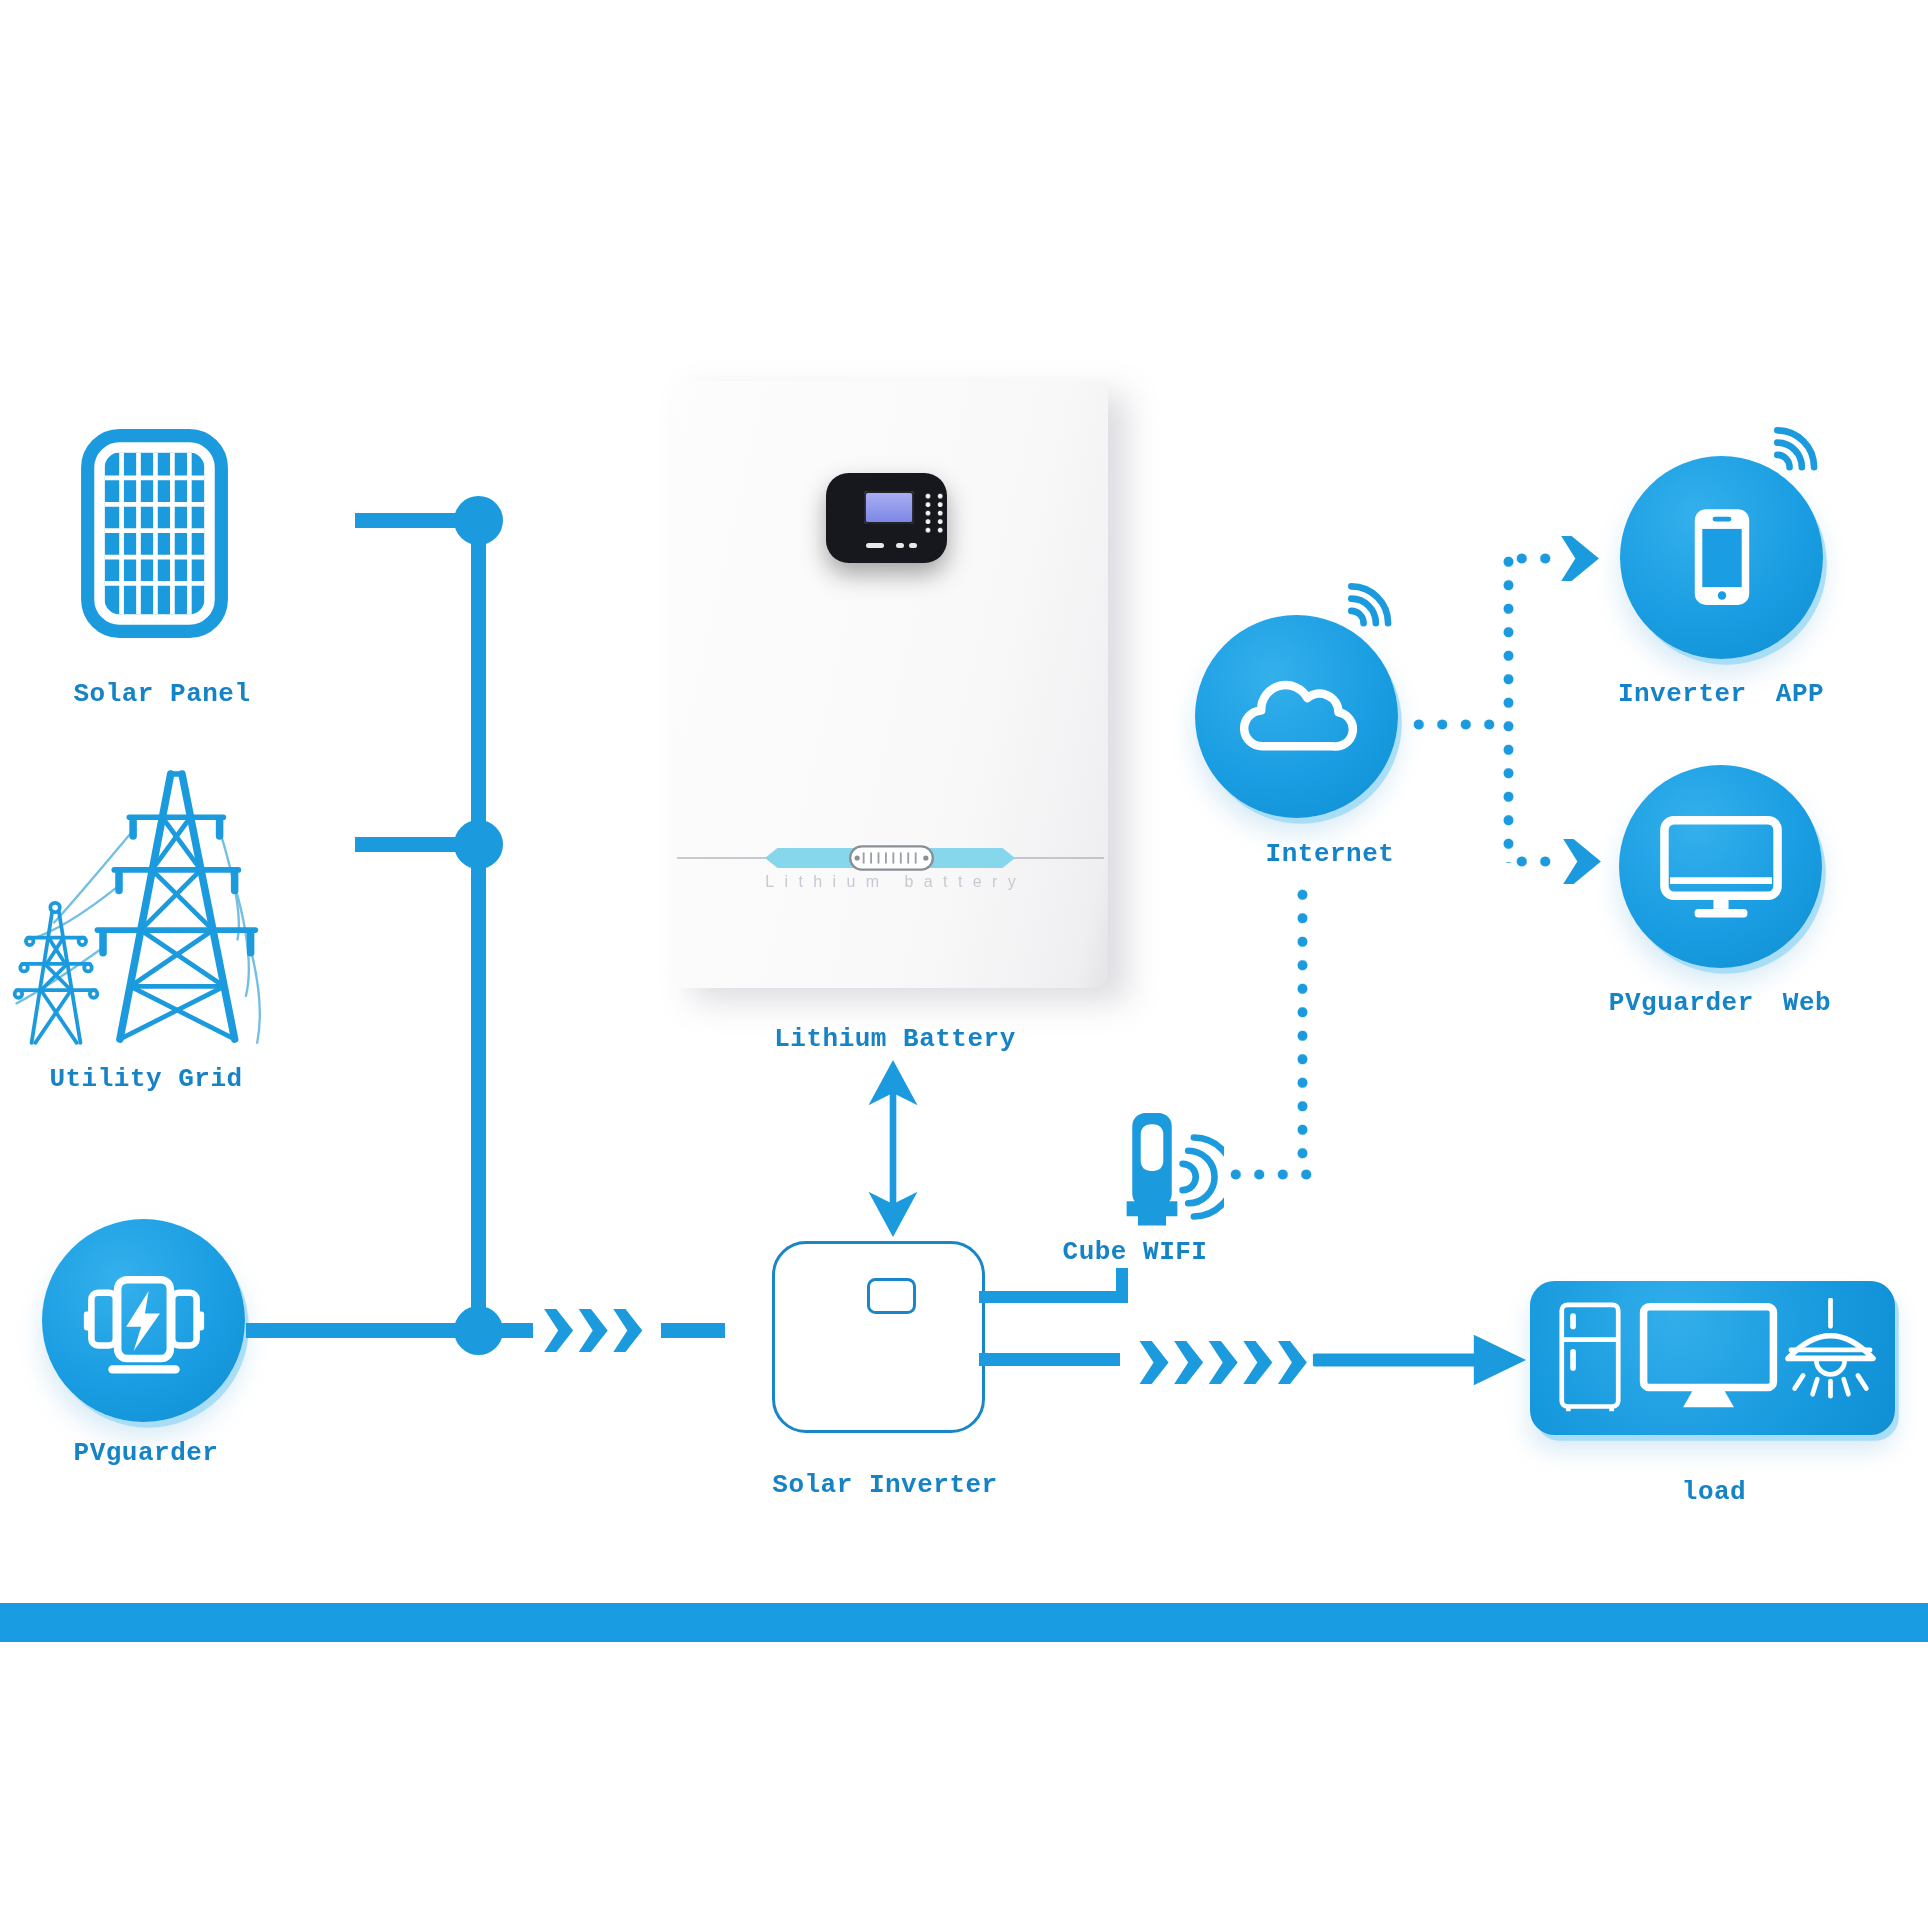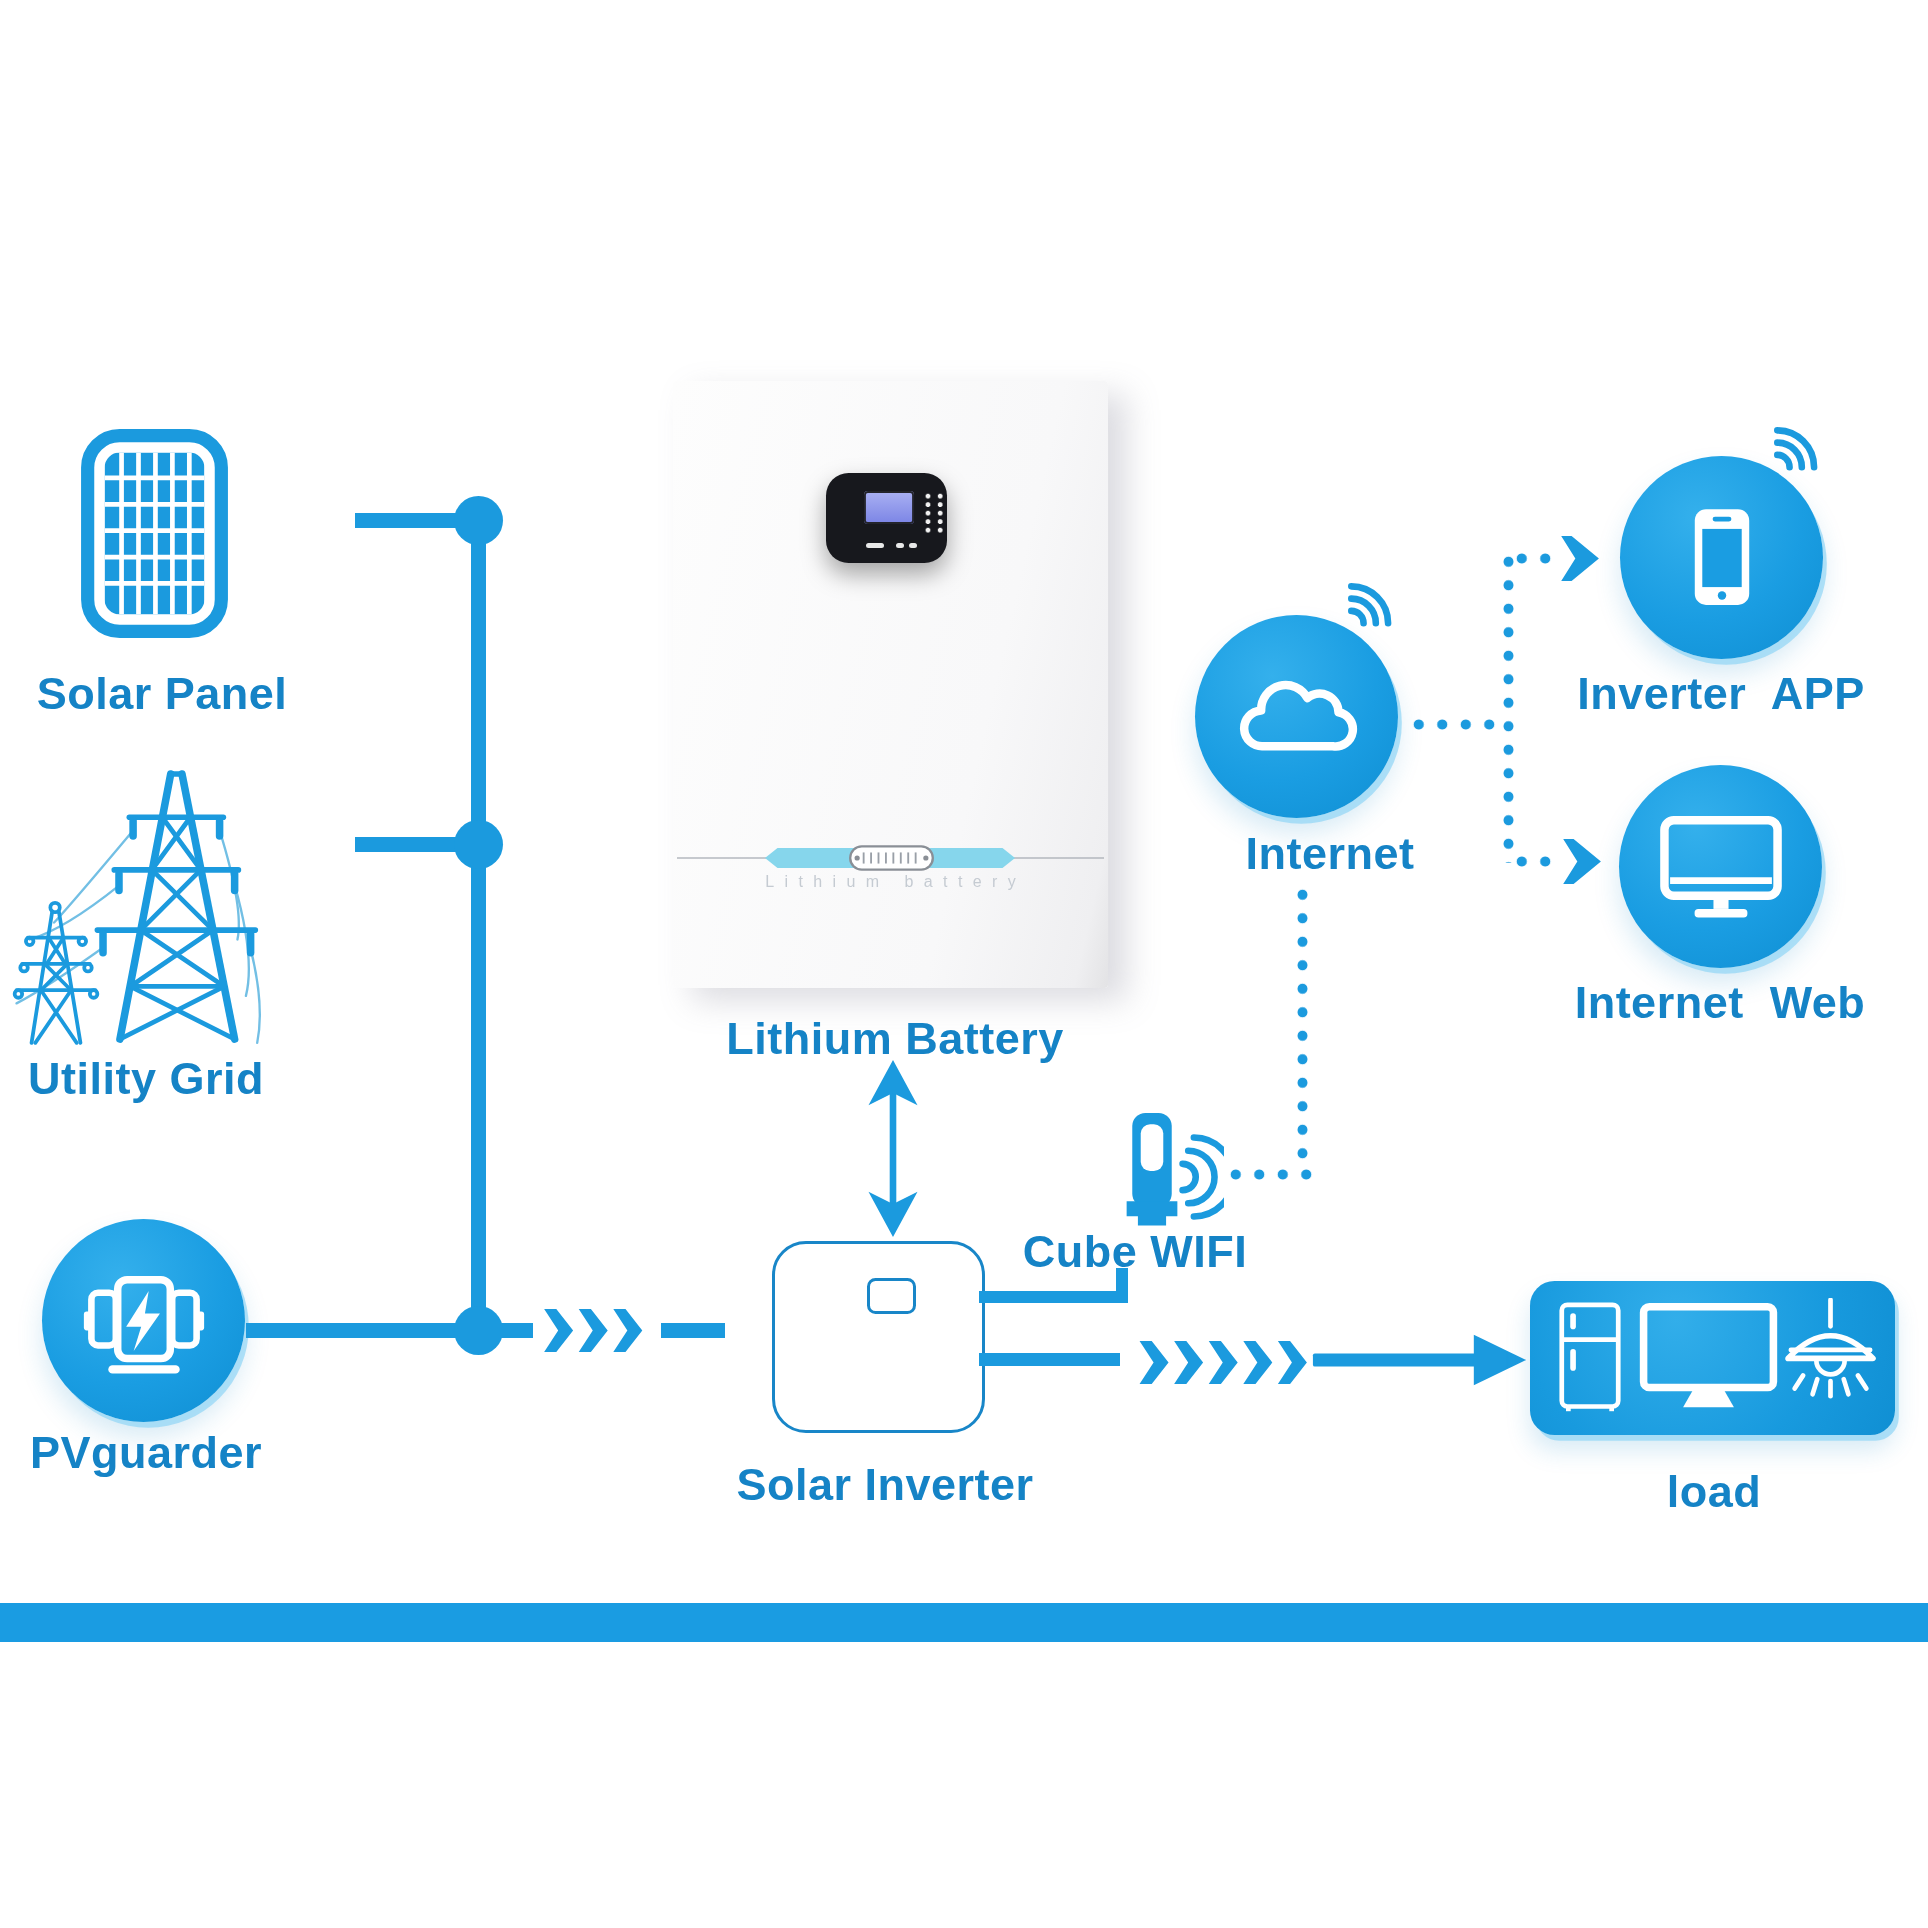--- a/index.html
+++ b/index.html
@@ -5,22 +5,22 @@
   :root{
     --blue:#1b9ade;
     --blue-deep:#0f8ed2;
     --label:#1583c6;
     --teal:#3eb8d4;
     --footer:#1a9ce2;
   }
   html,body{margin:0;padding:0;background:#fff;}
   #stage{position:relative;width:1928px;height:1928px;background:#fff;overflow:hidden;
          font-family:"Liberation Sans",sans-serif;}
-  .lbl{position:absolute;transform:translate(-50%,-50%);font-weight:700;font-size:45px;
-       color:var(--label);white-space:nowrap;letter-spacing:0.5px;}
+  .lbl{position:absolute;transform:translate(-50%,-50%);font-weight:700;font-size:26px;
+       color:var(--label);white-space:nowrap;letter-spacing:0.5px;font-family:Liberation Mono, monospace;}
   .line{position:absolute;background:var(--blue);}
   .jdot{position:absolute;width:49px;height:49px;border-radius:50%;background:var(--blue);}
   .circle-node{position:absolute;width:203px;height:203px;border-radius:50%;
        background:radial-gradient(circle at 38% 30%, #34b0ec 0%, #1a9de2 55%, #0f8ed2 100%);
        box-shadow:4.7px 6.6px 0 -0.9px rgba(150,215,245,.75), 0 15px 26px rgba(30,140,200,.18);
        display:flex;align-items:center;justify-content:center;}
   .dots-h{position:absolute;height:11.3px;background-image:radial-gradient(circle,var(--blue) 4.7px,transparent 5.5px);
        background-size:23.5px 11.3px;background-repeat:repeat-x;}
   .dots-v{position:absolute;width:11.3px;background-image:radial-gradient(circle,var(--blue) 4.7px,transparent 5.5px);
        background-size:11.3px 23.5px;background-repeat:repeat-y;}
@@ -314,21 +314,21 @@
   <div class="lbl" style="left:1721px;top:694px;word-spacing:13px;">Inverter APP</div>
 
   <div class="circle-node" style="left:1619px;top:765px;">
     <svg width="132" height="115" viewBox="0 0 140 122">
       <rect x="10" y="12" width="120" height="80" rx="10" fill="none" stroke="#fff" stroke-width="9"></rect>
       <line x1="16" y1="76" x2="124" y2="76" stroke="#fff" stroke-width="7"></line>
       <rect x="62" y="92" width="16" height="14" fill="#fff"></rect>
       <rect x="42" y="106" width="56" height="9" rx="4" fill="#fff"></rect>
     </svg>
   </div>
-  <div class="lbl" style="left:1720px;top:1003px;word-spacing:13px;">Internet Web</div>
+  <div class="lbl" style="left:1720px;top:1003px;word-spacing:13px;">PVguarder Web</div>
 
   <div class="loadbox">
     <div style="position:absolute;left:28px;top:21px;">
       <svg width="64" height="113" viewBox="0 0 68 120" fill="none" stroke="#fff" stroke-width="5">
         <rect x="4" y="3" width="60" height="108" rx="6"></rect>
         <line x1="4" y1="40" x2="64" y2="40"></line>
         <rect x="13" y="12" width="6" height="17" rx="3" fill="#fff" stroke="none"></rect>
         <rect x="13" y="50" width="6" height="23" rx="3" fill="#fff" stroke="none"></rect>
         <line x1="11" y1="111" x2="11" y2="116"></line>
           <line x1="57" y1="111" x2="57" y2="116"></line>

